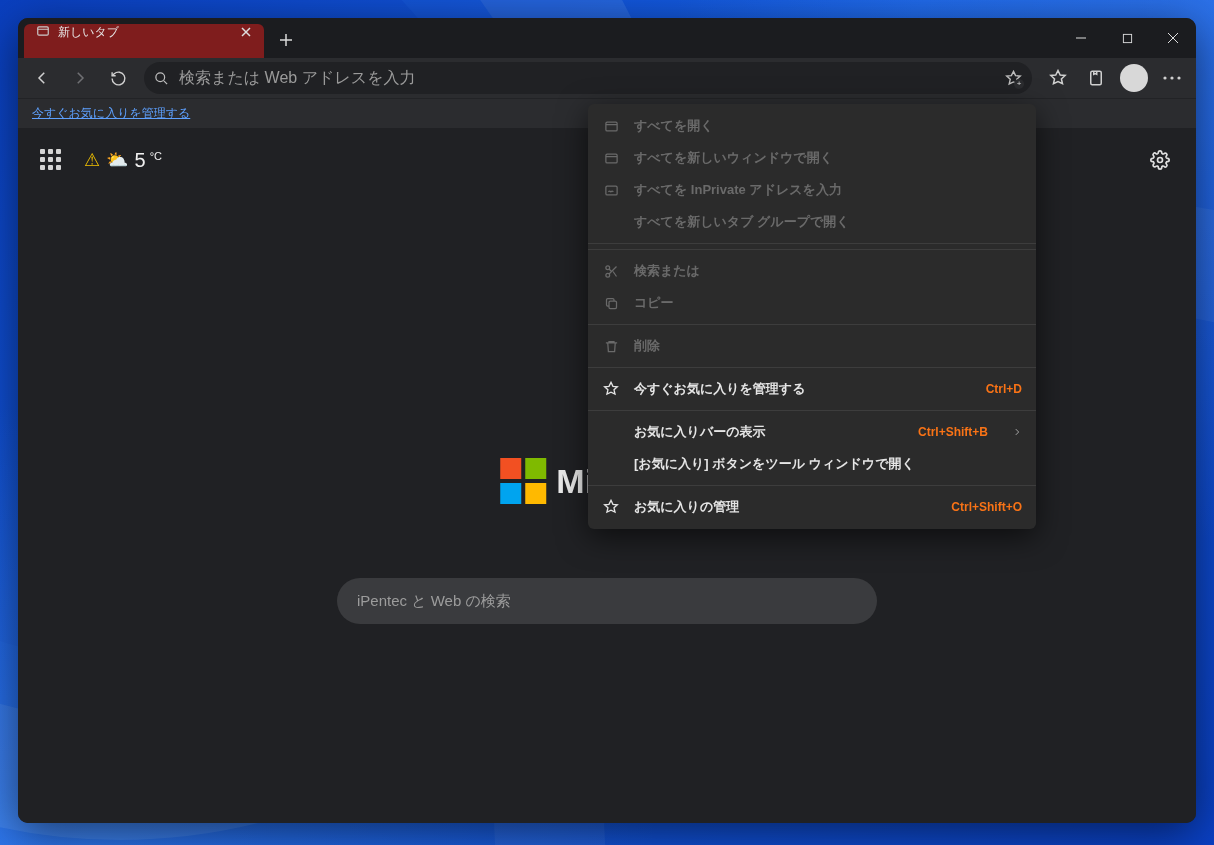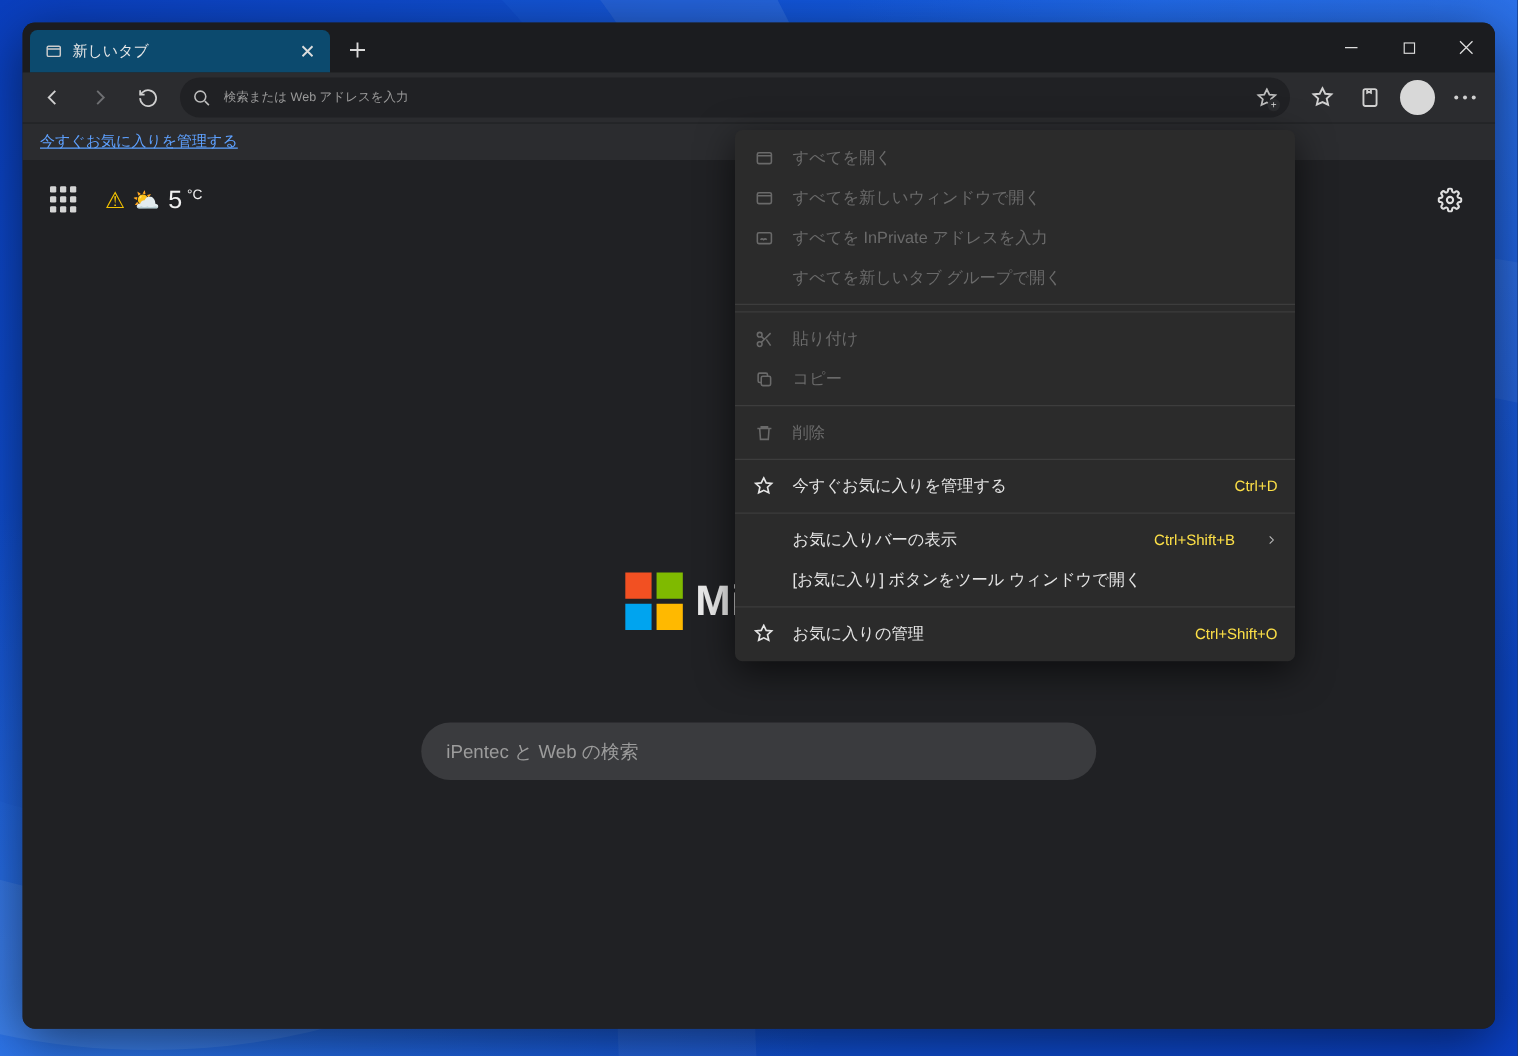--- a/index.html
+++ b/index.html
@@ -45,23 +45,23 @@
   }
 
   
   .tabstrip {
     height: 40px;
     background: #1b1c1f;
     display: flex; align-items: flex-end;
     padding-left: 6px;
   }
   .tab {
-    display:flex; align-items:center; gap:8px;
+    display:flex; gap:8px;
     height: 34px;
-    background: #0c4a6e;
+    background: #7f1d1d;
     border-radius: 6px 6px 0 0;
     padding: 0 10px 0 12px;
     color:#e8e8e8;
     min-width: 240px;
     font-size: 12px;
   }
   .tab .close {
     width:16px; height:16px; border-radius:3px;
     display:flex;align-items:center;justify-content:center;
     color:#cfcfcf; margin-left:auto;
@@ -93,21 +93,21 @@
   .tool-btn.disabled { color:#6f7073; }
   .omnibox {
     flex:1; margin:0 6px;
     height:32px; background:#202124;
     border-radius:16px;
     display:flex; align-items:center;
     padding:0 10px; gap:10px;
     color:#9a9a9a;
   }
   .omnibox .search-ico { color:#bdbdbd; }
-  .omnibox .placeholder { font-size:10px; color:#9a9a9a; }
+  .omnibox .placeholder { font-size:16px; color:#9a9a9a; }
   .omnibox .star-right { margin-left:auto; color:#bdbdbd; position:relative; }
   .omnibox .star-right .dot{
     position:absolute; right:-2px; bottom:-2px;
     width:10px;height:10px;border-radius:50%;
     background:#2b2c2f; display:flex;align-items:center;justify-content:center;
     font-size:8px; color:#ddd;
   }
   .avatar{
     width:28px;height:28px;border-radius:50%;
     background:#d8d8d8; margin:0 4px;
@@ -178,30 +178,30 @@
     width:448px;
     background:#2b2b2b;
     border-radius:6px;
     box-shadow:0 8px 30px rgba(0,0,0,0.6);
     padding:6px 0;
     font-size:13px;
     color:#e5e5e5;
   }
   .menu-item{
     height:32px; display:flex; align-items:center;
-    padding:0 14px; gap:14px;
+    padding:0 14px; gap:14px;font-weight:bold;
   }
   .menu-item.disabled{ color:#6a6a6a; }
   .menu-item .mi-icon{
     width:18px; display:flex;align-items:center;justify-content:center;
     color:inherit;
   }
   .menu-item .mi-icon.blank{ visibility:hidden; }
   .menu-item .mi-shortcut{
-    margin-left:auto; font-size:12px; color:#fde047;
+    margin-left:auto; font-size:12px; color:#f97316;
   }
   .menu-item .mi-chevron{
     margin-left:10px; color:#bdbdbd;
   }
   .menu-sep{
     height:1px; background:#3d3d3d; margin:5px 0;
   }
 
   svg{ display:block; }
 </style>
@@ -394,21 +394,21 @@
     <div class="menu-sep"></div>
 
     <div class="menu-item disabled">
       <span class="mi-icon">
         <svg width="15" height="15" viewBox="0 0 24 24" fill="none" stroke="currentColor" stroke-width="2">
             <circle cx="6" cy="6" r="3"></circle>
             <circle cx="6" cy="18" r="3"></circle>
             <path d="M20 4L8.1 15.9M14.5 12L20 20M8.1 8.1L12 12"></path>
           </svg>
       </span>
-      <span>貼り付け</span>
+      <span>検索または</span>
     </div>
     <div class="menu-item disabled">
       <span class="mi-icon">
         <svg width="15" height="15" viewBox="0 0 24 24" fill="none" stroke="currentColor" stroke-width="2">
             <rect x="8" y="8" width="12" height="12" rx="2"></rect>
             <path d="M16 8V6a2 2 0 0 0-2-2H6a2 2 0 0 0-2 2v8a2 2 0 0 0 2 2h2"></path>
           </svg>
       </span>
       <span>コピー</span>
     </div>

